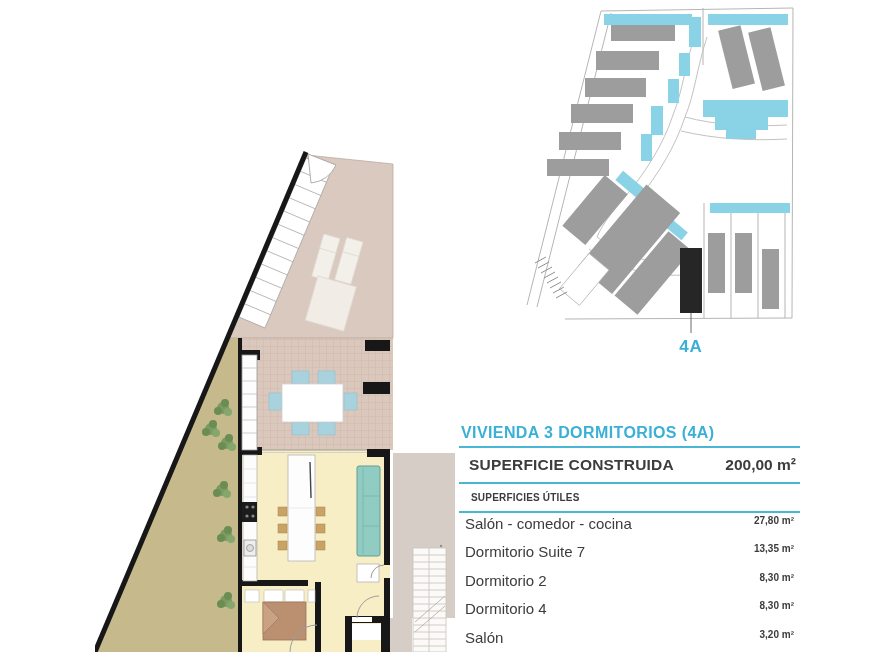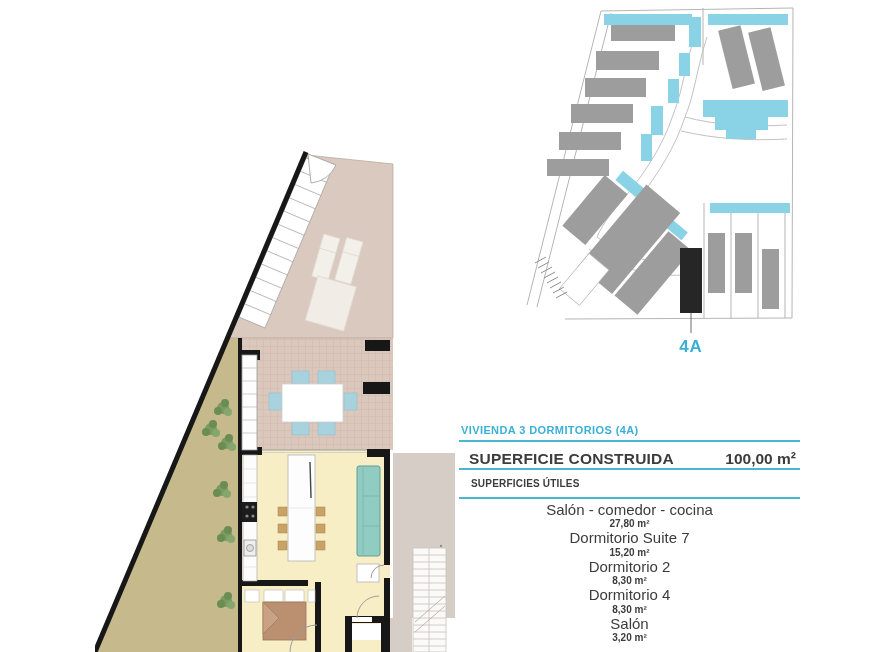--- a/index.html
+++ b/index.html
@@ -9,30 +9,30 @@
 
   
   .floorplan{position:absolute;left:95px;top:150px;width:365px;height:502px;}
 
   
   .siteplan{position:absolute;left:525px;top:5px;width:340px;height:350px;}
   .unit-label{fill:var(--accent,#3bb0d6);font-weight:bold;font-size:17px;letter-spacing:1px;}
 
   
   .areas{position:absolute;left:459px;top:424px;width:341px;color:var(--text-dark,#3c3c3c);}
-  .areas .title{color:var(--accent,#3bb0d6);font-weight:bold;font-size:11px;letter-spacing:.4px;
+  .areas .title{color:var(--accent,#3bb0d6);font-weight:bold;font-size:16px;letter-spacing:.4px;
     padding:0 0 4px 2px;}
   .rule{height:2px;background:var(--rule-cyan,#49b6d4);border:0;margin:0;}
-  .hdr-row{display:flex;justify-content:space-between;align-items:flex-end;height:26px;padding:0 4px 0 10px;}
+  .hdr-row{display:flex;justify-content:space-between;align-items:flex-start;height:26px;padding:8px 4px 0 10px;}
   .hdr-row .lbl{font-weight:bold;font-size:15.5px;letter-spacing:.2px;}
   .hdr-row .val{font-weight:bold;font-size:15.5px;}
   .sub-hdr{font-weight:bold;font-size:10px;height:27px;display:flex;align-items:center;
     padding-left:12px;letter-spacing:.2px;}
   .rows{padding-top:2px;}
-  .arow{display:flex;justify-content:space-between;align-items:center;height:28.4px;padding:0 6px 0 6px;flex-direction:column;}
+  .arow{display:flex;justify-content:space-between;height:28.4px;padding:0 6px 0 6px;}
   .arow .alabel{font-size:15px;font-weight:400;}
   .arow .avalue{font-size:10px;font-weight:700;}
 </style>
 </head>
 <body>
 
 <div class="stage">
 
   <svg class="floorplan" viewBox="0 0 365 502" xmlns="http://www.w3.org/2000/svg">
     <defs>
@@ -339,34 +339,34 @@
     <rect x="155" y="243" width="22" height="65" fill="#262626"></rect>
     <line x1="166" y1="308" x2="166" y2="328" stroke="#6b6b6b" stroke-width="1"></line>
     <text class="unit-label" x="166" y="347" text-anchor="middle">4A</text>
   </svg>
 
   <div class="areas">
     <div class="title">VIVIENDA 3 DORMITORIOS (4A)</div>
     <div class="rule"></div>
     <div class="hdr-row">
       <span class="lbl">SUPERFICIE CONSTRUIDA</span>
-      <span class="val">100,00 m²</span>
+      <span class="val">200,00 m²</span>
     </div>
     <div class="rule"></div>
     <div class="sub-hdr">SUPERFICIES ÚTILES</div>
     <div class="rule"></div>
     <div class="rows" id="area-rows">
     <div class="arow">
       <span class="alabel">Salón - comedor - cocina</span>
       <span class="avalue">27,80 m²</span>
     </div>
 
     <div class="arow">
       <span class="alabel">Dormitorio Suite 7</span>
-      <span class="avalue">15,20 m²</span>
+      <span class="avalue">13,35 m²</span>
     </div>
 
     <div class="arow">
       <span class="alabel">Dormitorio 2</span>
       <span class="avalue">8,30 m²</span>
     </div>
 
     <div class="arow">
       <span class="alabel">Dormitorio 4</span>
       <span class="avalue">8,30 m²</span>

